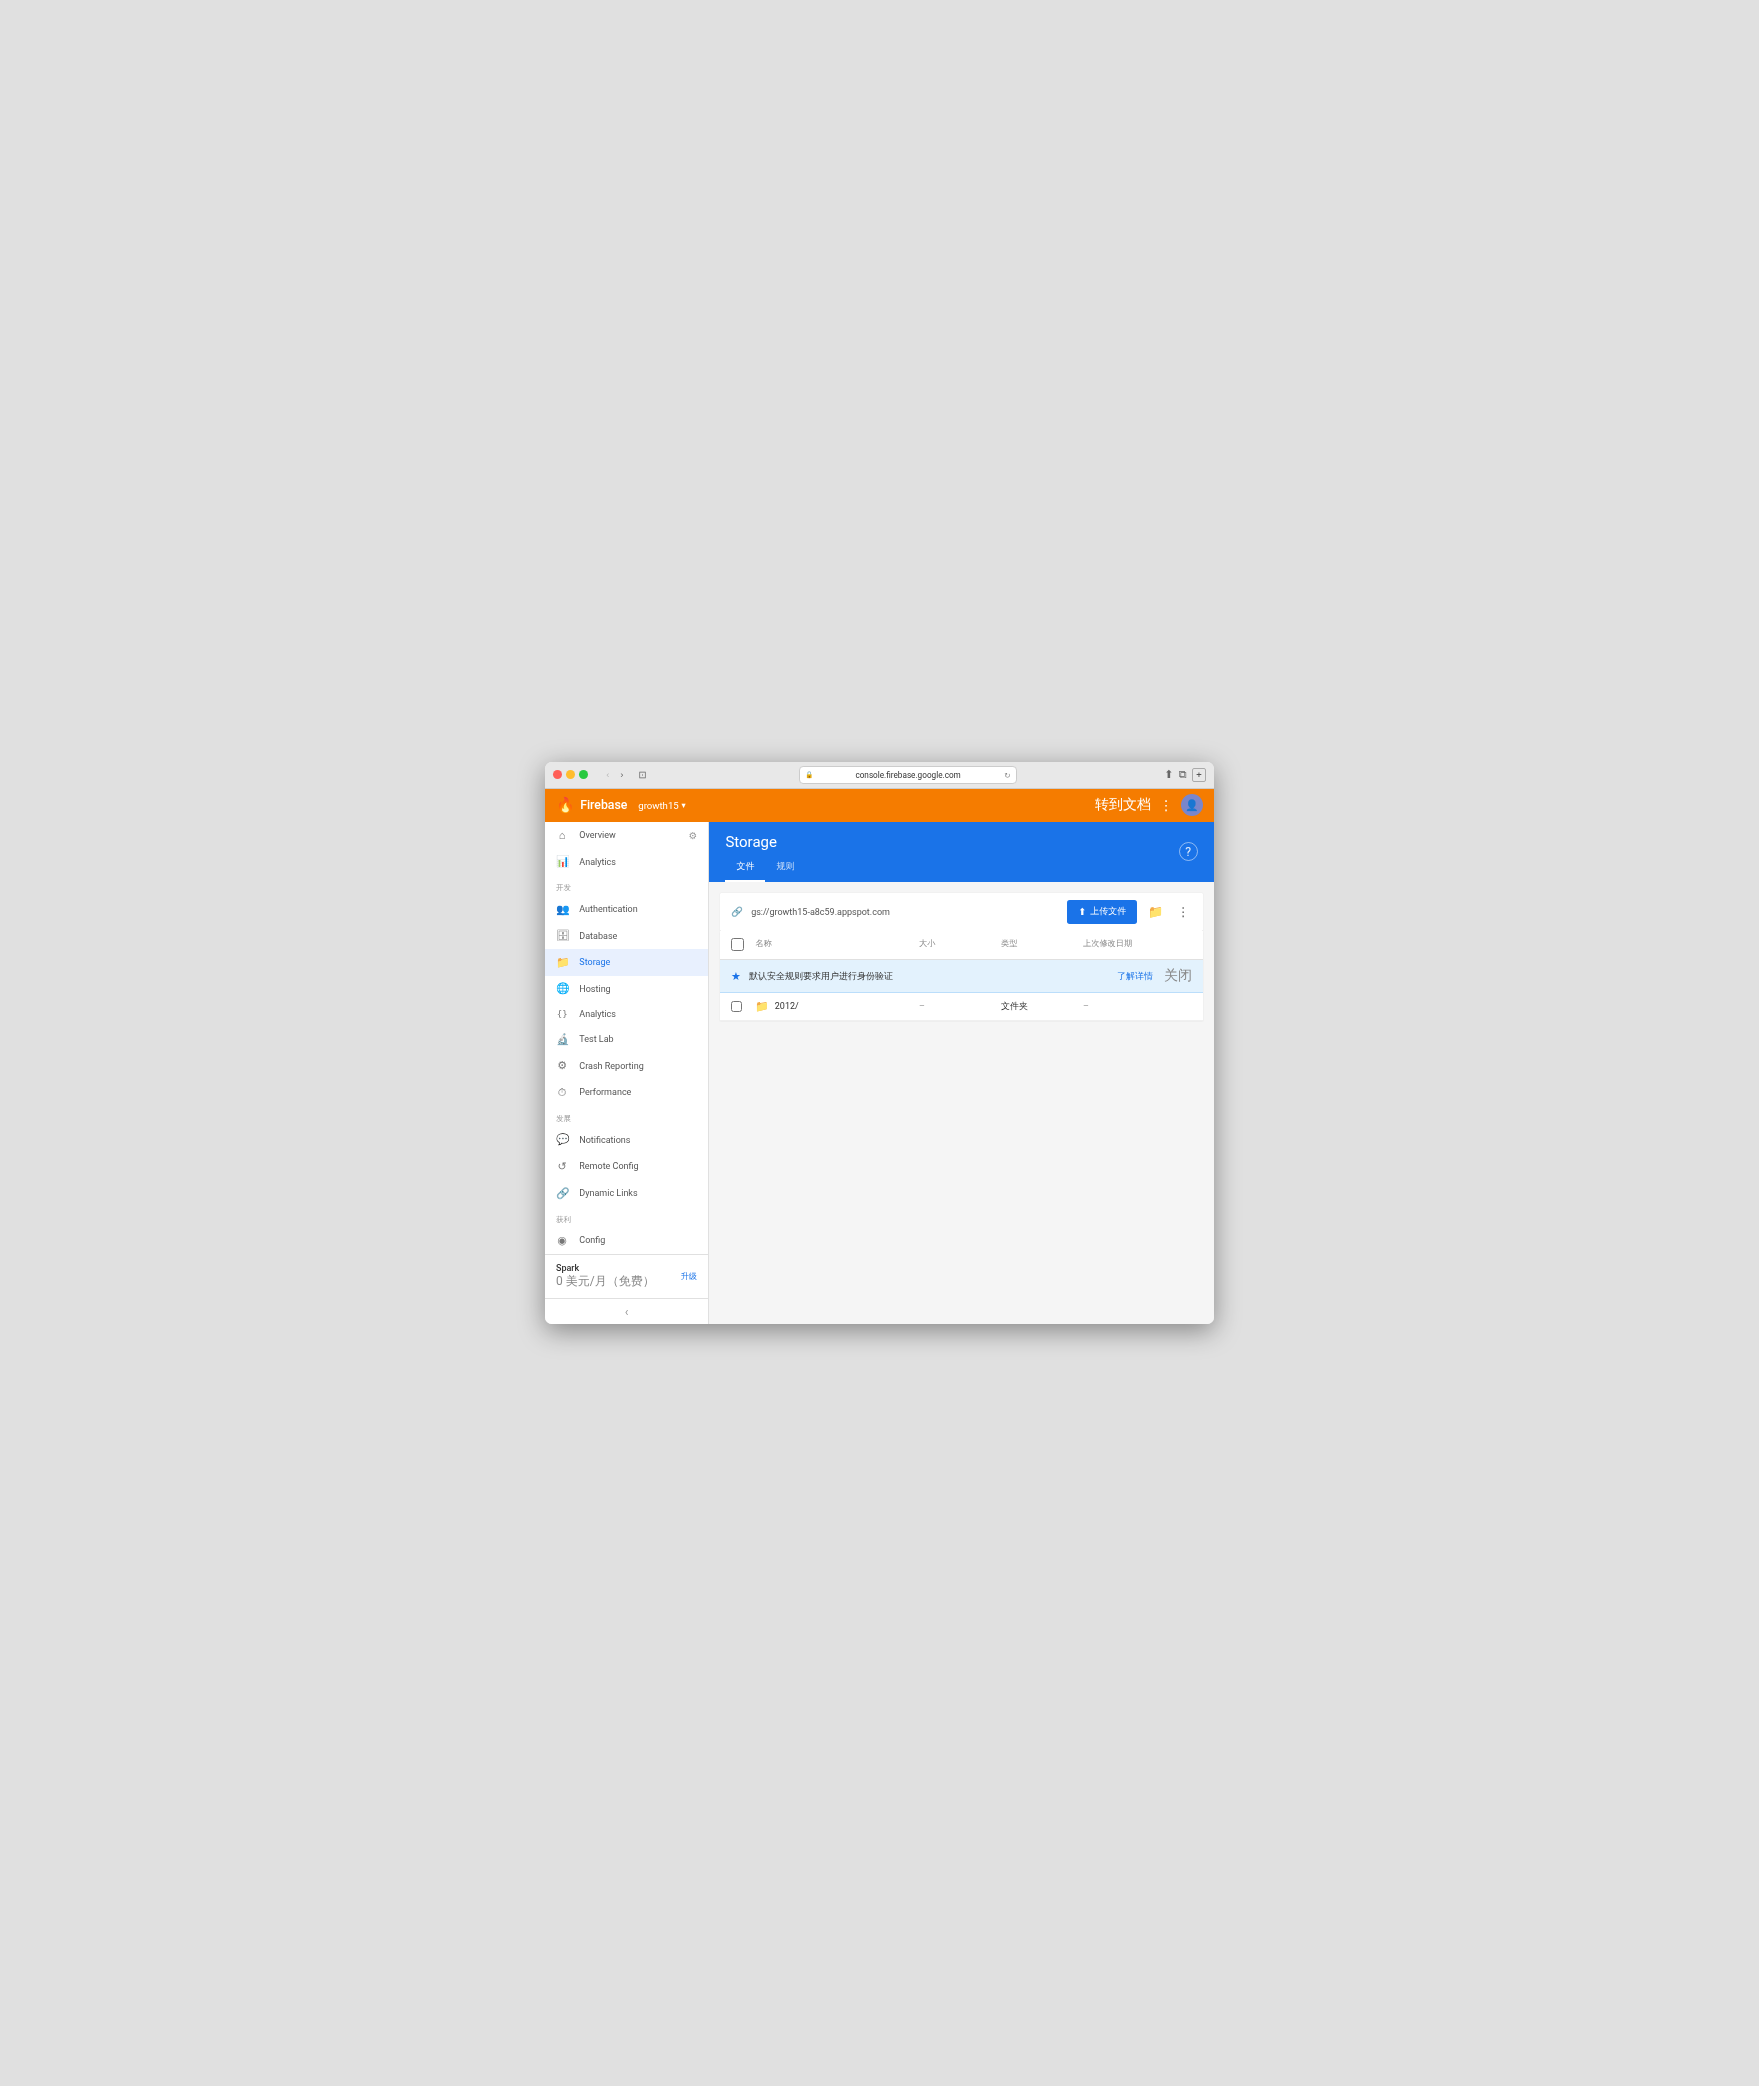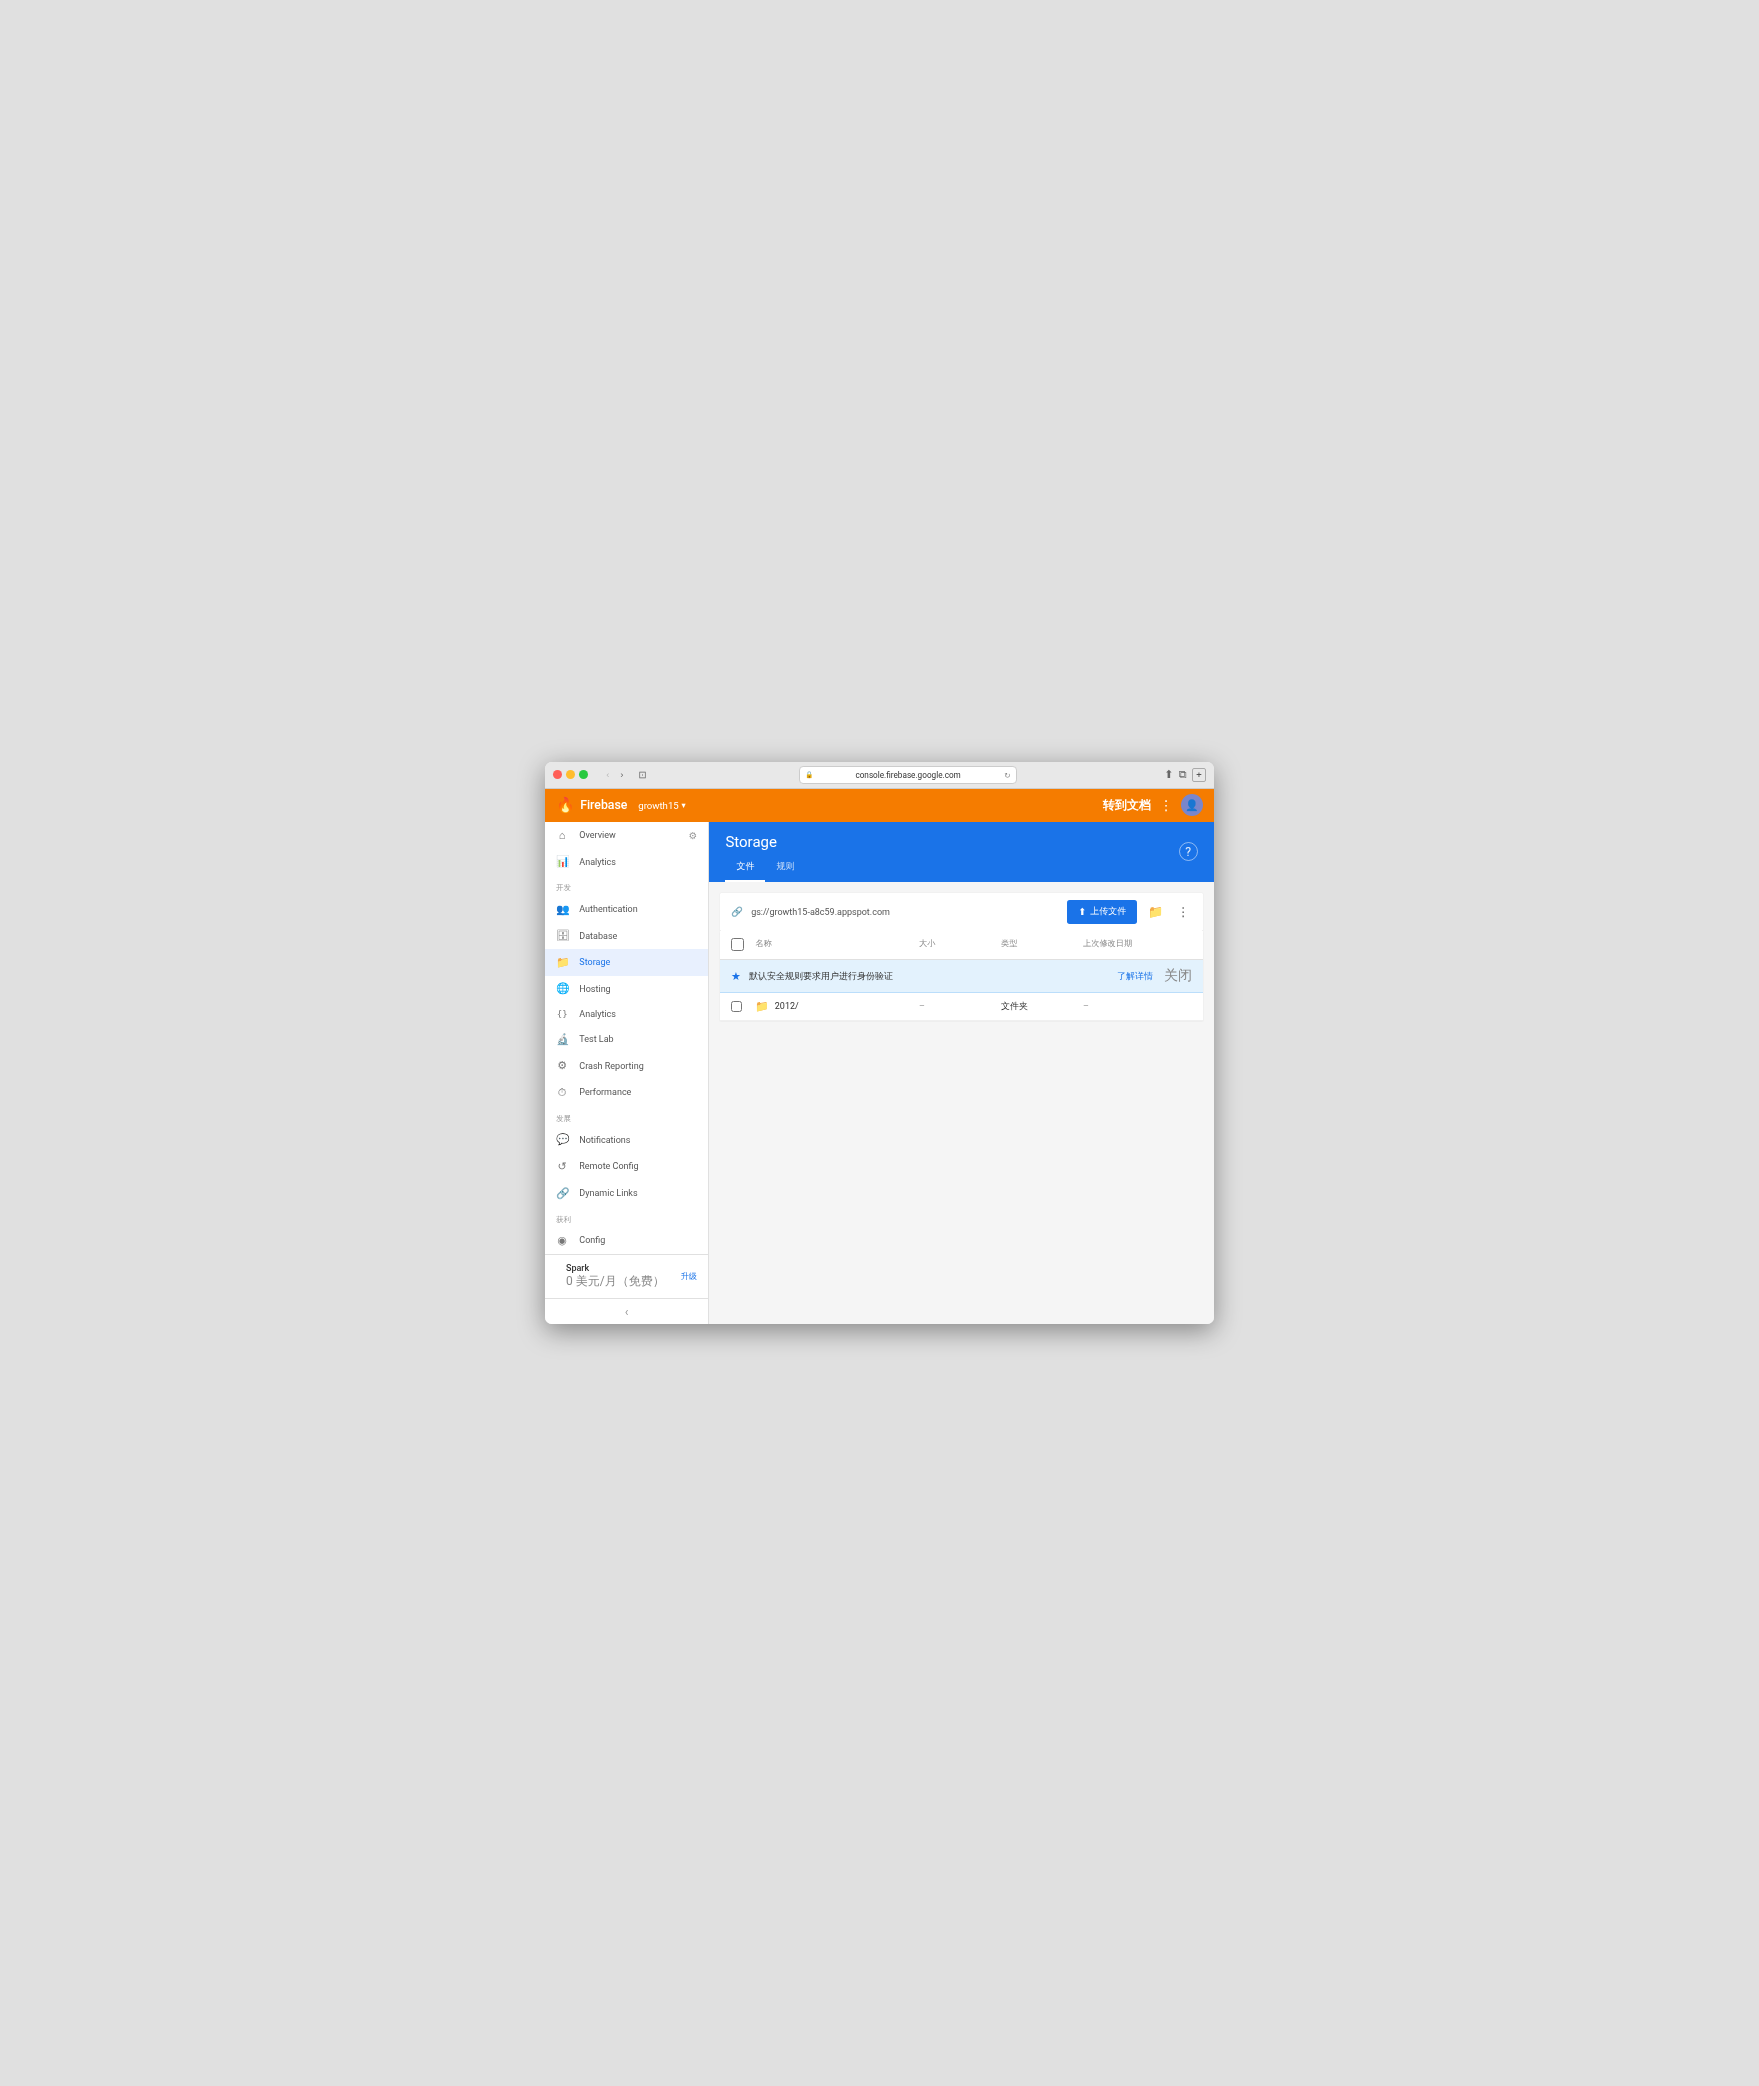--- a/index.html
+++ b/index.html
@@ -121,21 +121,21 @@
       font-weight: 500;
     }
     .project-selector {
       display: flex; align-items: center; gap: 2.7px;
       color: white; font-size: 9.6px; cursor: pointer;
       margin-left: 2.7px;
     }
     .project-selector .chevron { font-size: 8.2px; }
     .topbar-spacer { flex: 1; }
     .topbar-docs {
-      color: white; font-size: 12px; cursor: pointer; text-decoration: none; font-weight: bold;
+      color: white; font-size: 14px; cursor: pointer; text-decoration: none;
     }
     .topbar-more {
       color: white; font-size: 13.6px; cursor: pointer;
     }
     .topbar-avatar {
       width: 22px; height: 22px;
       border-radius: 50%;
       background: #7986CB;
       display: flex; align-items: center; justify-content: center;
       color: white; font-size: 11px; cursor: pointer;
@@ -183,21 +183,21 @@
     }
 
     .sidebar-bottom {
       margin-top: auto;
       border-top: 0.7px solid #e0e0e0;
       padding: 8.2px 11px;
       display: flex;
       align-items: center;
       justify-content: space-between;
     }
-    .spark-info { font-size: 8.2px; color: #555; margin-left: 10px; }
+    .spark-info { font-size: 8.2px; color: #555; }
     .spark-plan { font-size: 9px; font-weight: 500; color: #333; }
     .spark-price { font-size: 12px; color: #888; }
     .upgrade-btn {
       font-size: 8.2px;
       color: #1a73e8;
       background: none;
       border: none;
       cursor: pointer;
       font-weight: 500;
     }

